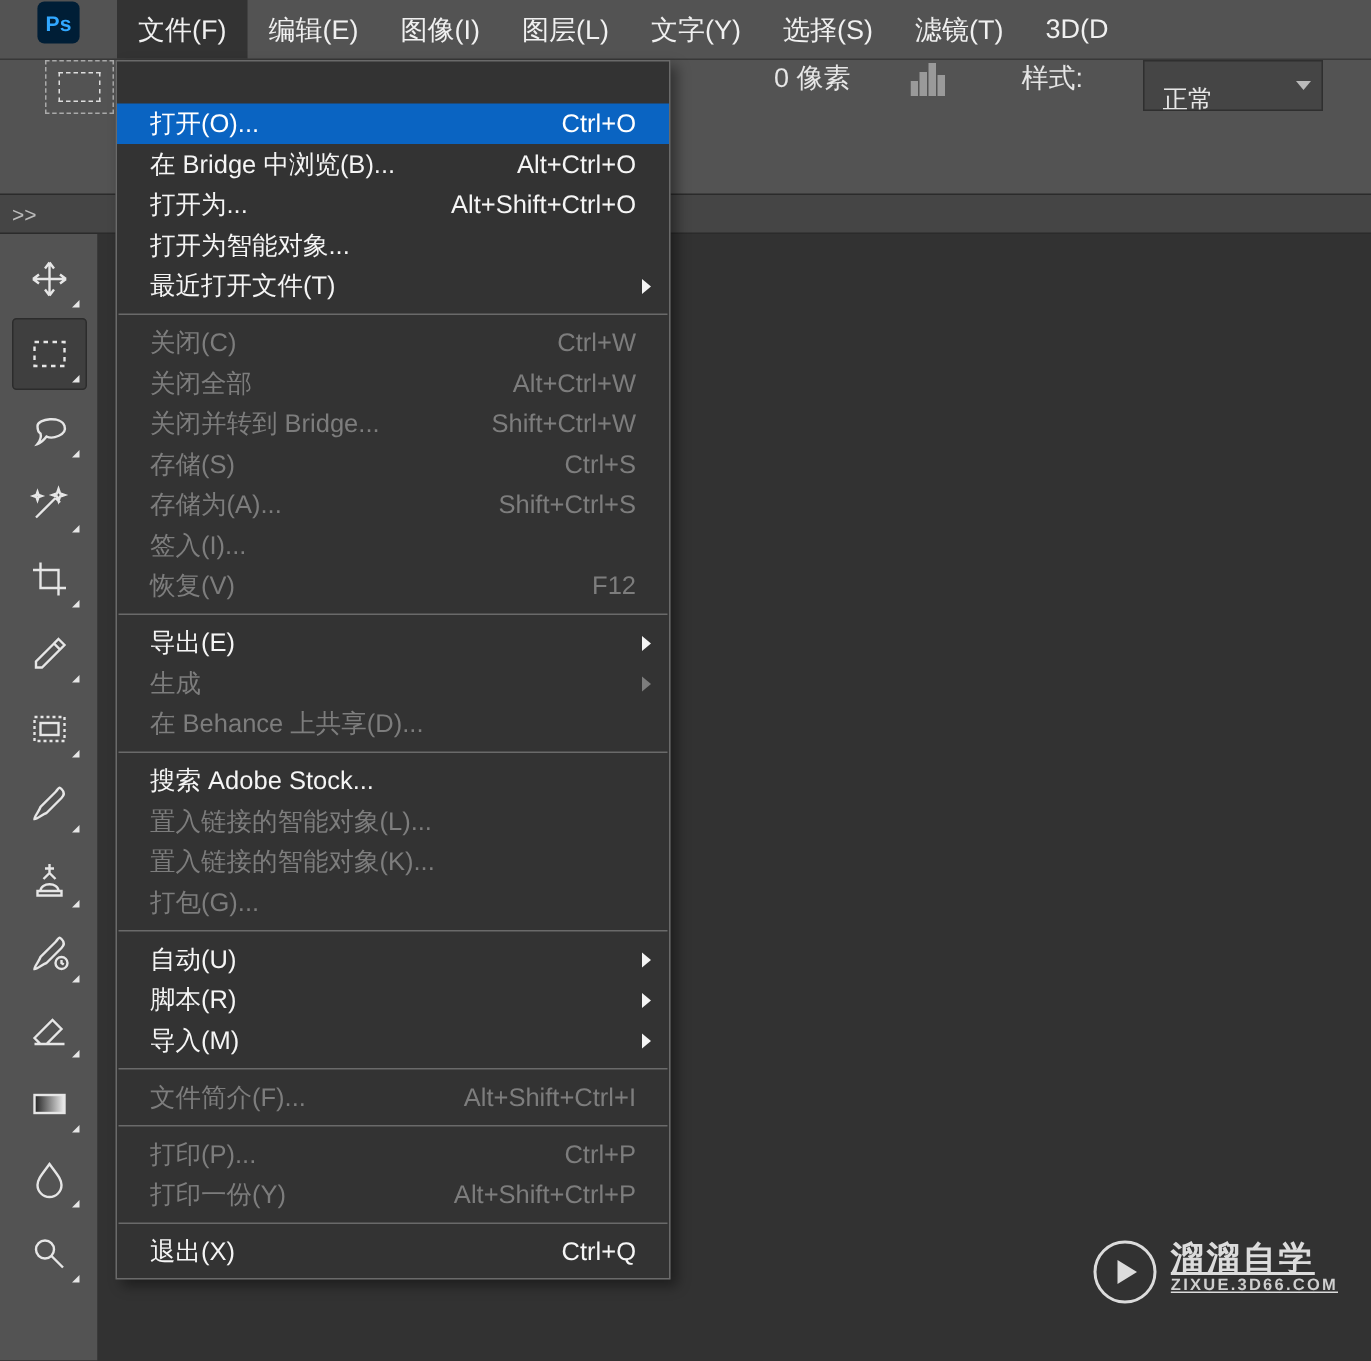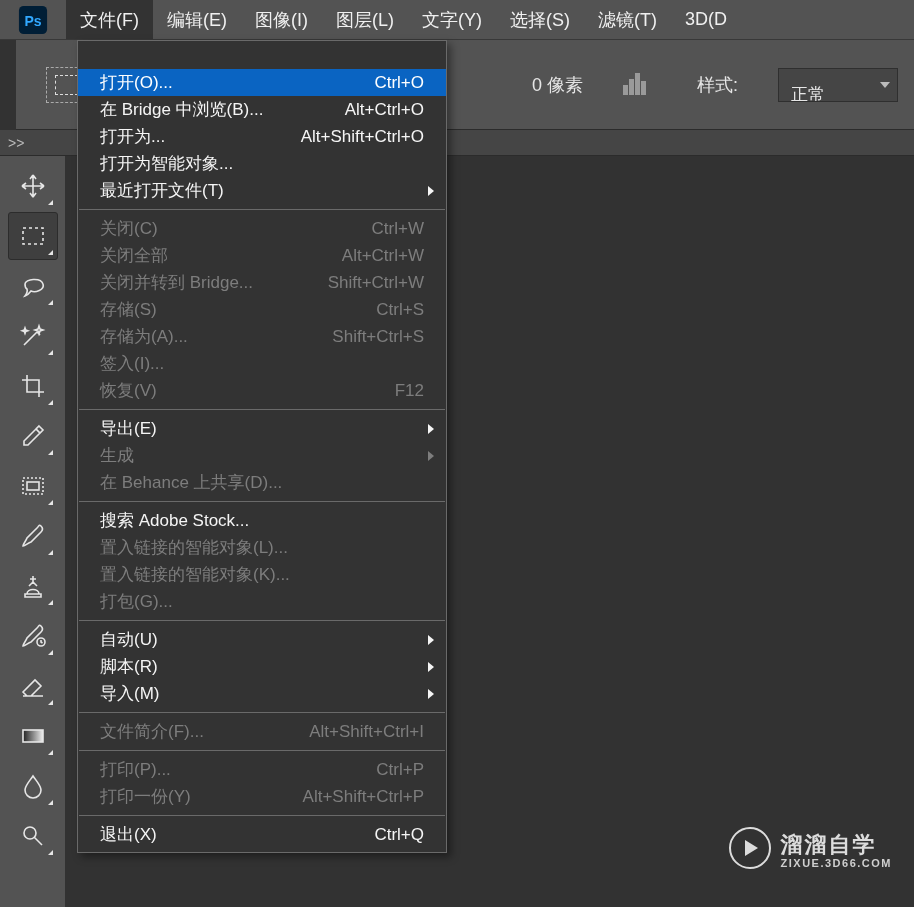--- a/index.html
+++ b/index.html
@@ -1,26 +1,26 @@
 <!DOCTYPE html>
 <html><head>
 <meta charset="utf-8">
 <style>
   * { margin: 0; padding: 0; box-sizing: border-box; font-family: "Microsoft YaHei", "Segoe UI", Tahoma, sans-serif; }
   body { width: 914px; height: 907px; overflow: hidden; background: #323232; color: #e6e6e6; position: relative; }
 
   
   .menubar { height: 40px; background: #535353; display: flex; align-items: stretch; border-bottom: 1px solid #383838; }
-  .logo { width: 66px; display: flex; align-items: center; justify-content: center; }
+  .logo { width: 78px; display: flex; justify-content: center; }
   .logo svg { width: 30px; height: 30px; }
   .menu-item { display: flex; align-items: center; padding: 0 14px; font-size: 18px; color: #f0f0f0; cursor: default; }
   .menu-item.open { background: #333333; }
 
   
-  .optionsbar { height: 90px; background: #535353; display: flex; align-items: center; border-bottom: 1px solid #2b2b2b; padding-left: 30px; gap: 40px; position: relative; margin-left: 16px; }
+  .optionsbar { height: 90px; background: #535353; display: flex; align-items: flex-start; border-bottom: 1px solid #2b2b2b; padding-left: 30px; gap: 40px; position: relative; }
   .opt-icon-box { width: 46px; height: 36px; border: 1px dashed #aaa; display:flex; align-items:center; justify-content:center; }
   .opt-icon-box .dashbox { width: 26px; height: 18px; outline: 1.5px dashed #ddd; }
   .opt-text { font-size: 18px; color: #e6e6e6; }
   .histogram { width:34px; height:24px; }
   .opt-label { font-size: 18px; color: #e6e6e6; }
   .opt-select { background:#454545; color:#e6e6e6; border:1px solid #2f2f2f; height:34px; font-size:17px; padding:16px 22px 0 12px; min-width:120px; appearance:none; position:relative; }
   .sel-wrap { position:relative; display:flex; align-items:center; }
   .sel-wrap::after { content:""; position:absolute; right:8px; top:50%; width:0;height:0;border-left:5px solid transparent;border-right:5px solid transparent;border-top:6px solid #bbb; transform:translateY(-50%); }
 
   
@@ -39,21 +39,21 @@
   
   .dropdown { position:absolute; left:77px; top:40px; width:370px; background:#333333; border:1px solid #6a6a6a; box-shadow: 4px 4px 8px rgba(0,0,0,.4); z-index:50; padding:4px 0; }
   .dd-item { height:27px; display:flex; align-items:center; justify-content:space-between; padding:0 22px 0 22px; font-size:17px; color:#f5f5f5; position:relative; }
   .dd-item.disabled { color:#7d7d7d; }
   .dd-item.highlight { background:#0a64c2; color:#fff;margin-top:24px; }
   .dd-item.has-sub::after { content:""; position:absolute; right:12px; top:50%; transform:translateY(-50%); width:0;height:0;border-top:5px solid transparent;border-bottom:5px solid transparent;border-left:6px solid currentColor; }
   .dd-sep { height:1px; background:#6a6a6a; margin:5px 1px; }
   .dd-shortcut { color:inherit; font-size:17px; }
 
   
-  .watermark { position:absolute; right:22px; bottom:38px; display:flex; align-items:flex-end; gap:10px; color:#dcdcdc; font-weight:600; }
+  .watermark { position:absolute; right:22px; bottom:38px; display:flex; align-items:flex-start; gap:10px; color:#dcdcdc; font-weight:600;text-decoration:underline; }
   .watermark .wm-icon { width:42px;height:42px;border:2.5px solid #dcdcdc;border-radius:50%;display:flex;align-items:center;justify-content:center; }
   .watermark .wm-icon::before{content:"";width:0;height:0;border-top:8px solid transparent;border-bottom:8px solid transparent;border-left:13px solid #dcdcdc;margin-left:3px;}
   .wm-text { display:flex;flex-direction:column;line-height:1.1; }
   .wm-main { font-size:22px; letter-spacing:2px; }
   .wm-sub { font-size:11px; letter-spacing:1.5px; color:#cfcfcf; }
 </style>
 </head>
 <body>
 
 <div class="menubar">

